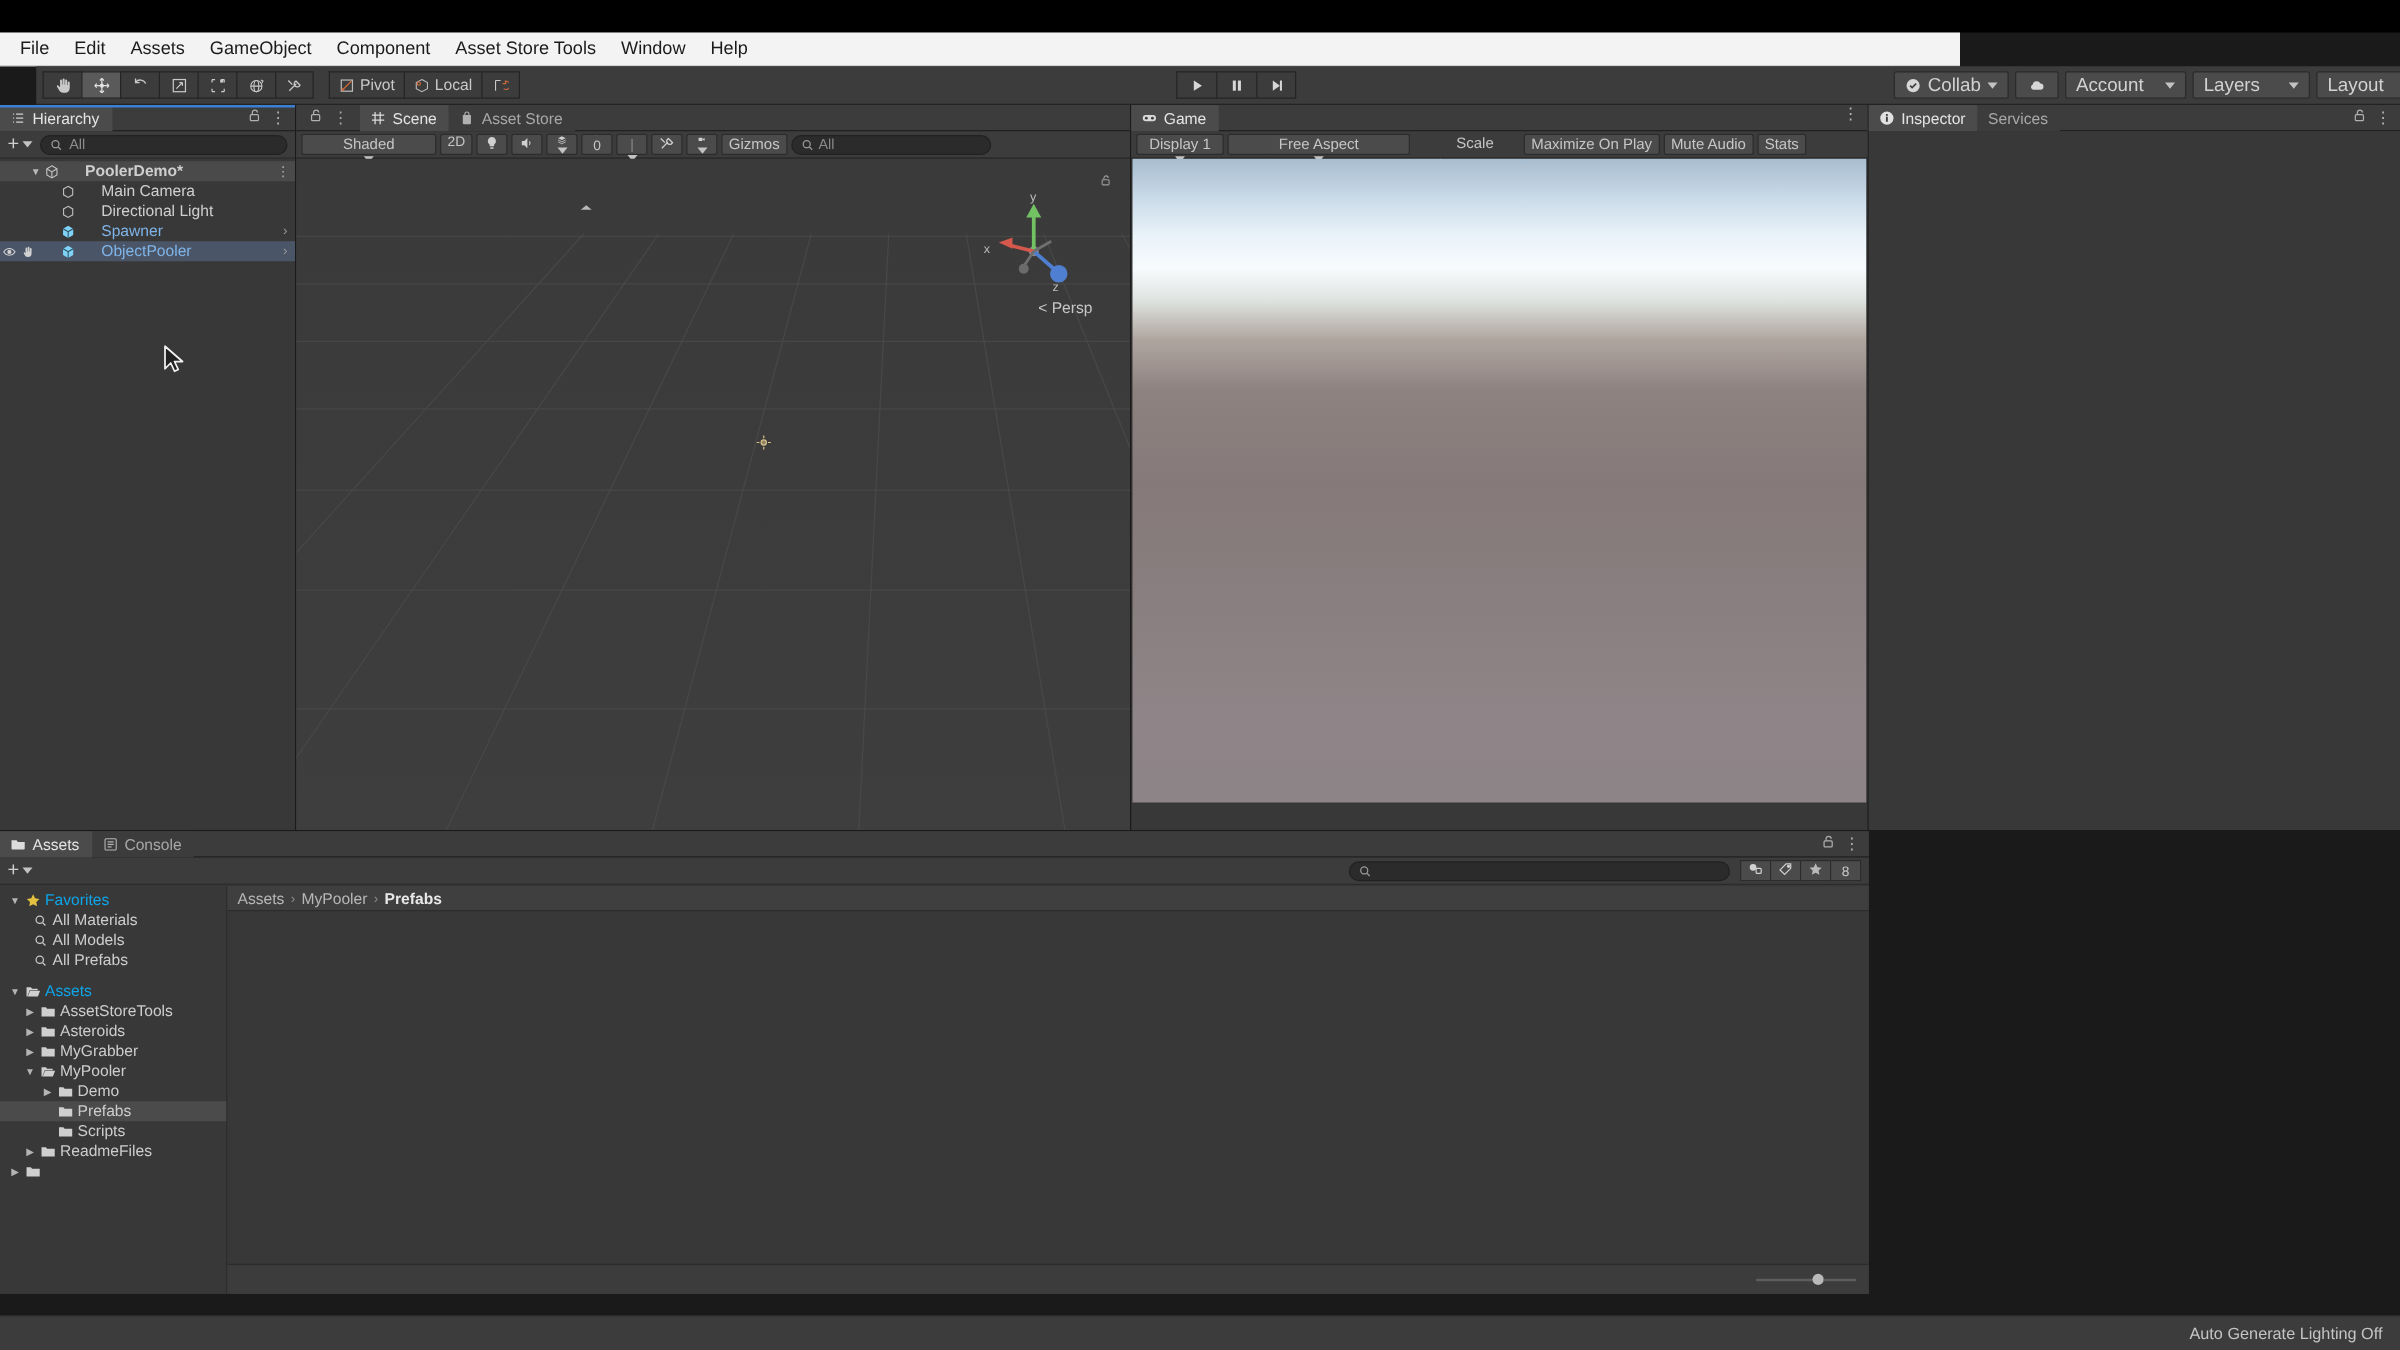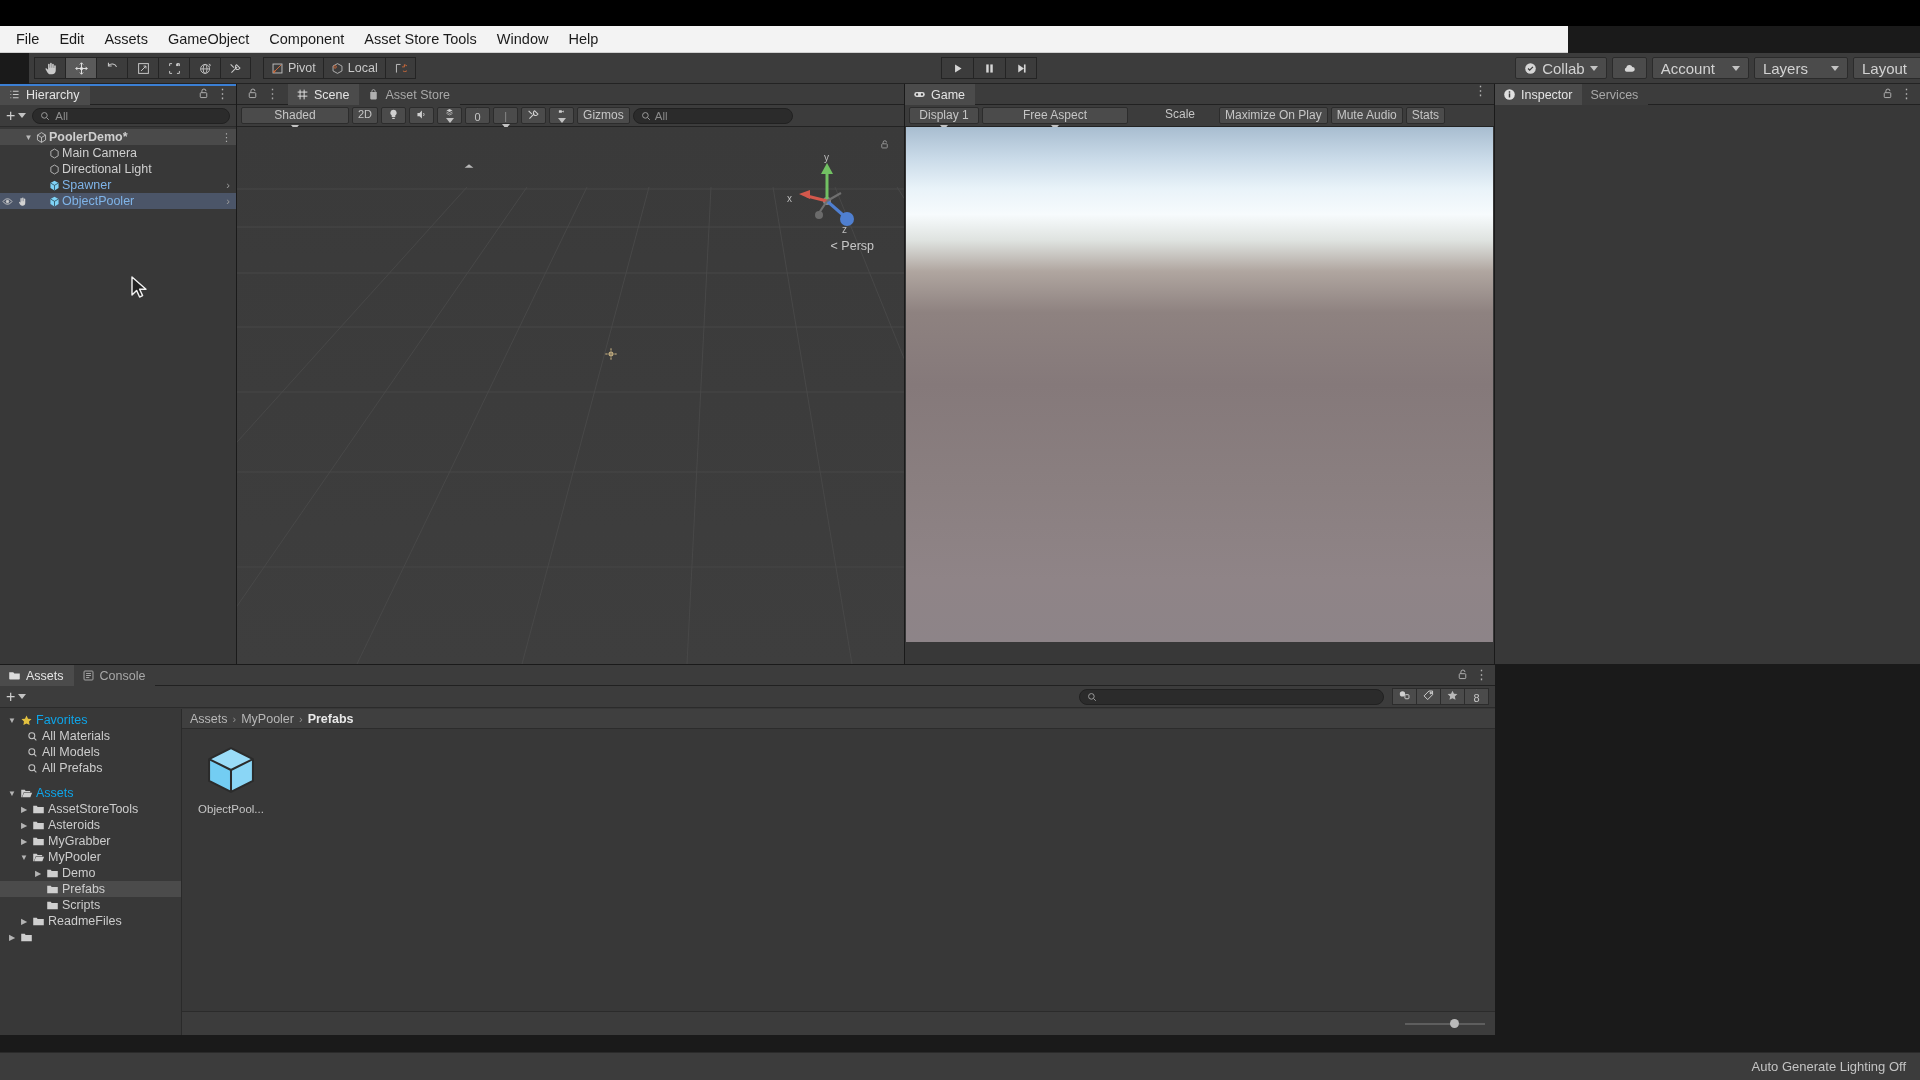--- a/index.html
+++ b/index.html
@@ -122,21 +122,21 @@
     height: 16px; display: flex; align-items: center; font-size: 12.5px;
     color: #cfcfcf; position: relative; padding-right: 4px;
   }
   .h-row.sel { background: #4a4a4a; }
   .h-row.selblue { background: #4b5568; }
   .h-row .ind { display: inline-block; }
   .h-row .tri {
     width: 13px; display: flex; align-items: center; justify-content: center;
     color: #b9b9b9; font-size: 8px;
   }
-  .h-row .name { margin-left: 1px; white-space: nowrap; }
+  .h-row .name { margin-left: 20px; white-space: nowrap; }
   .h-row .name.blue { color: #7fb4e8; }
   .h-row .rowdots { margin-left: auto; color: #b0b0b0; font-size: 11px; }
   .h-row .chev { margin-left: auto; color: #9a9a9a; font-size: 11px; padding-right: 2px; }
   .eyecol { position: absolute; left: 2px; display: flex; gap: 4px; align-items: center; color: #bfbfbf; }
 
   
   #sceneview { left: 237px; top: 84px; width: 667px; height: 580px; }
   .scene-canvas {
     position: absolute; top: 43px; left: 0; right: 0; bottom: 0;
     background: #393939;
@@ -915,33 +915,20 @@
 
       <div class="proj-right">
         <div class="breadcrumb">
           <span class="crumb">Assets</span>
           <span class="sep">›</span>
           <span class="crumb">MyPooler</span>
           <span class="sep">›</span>
           <span class="crumb last">Prefabs</span>
         </div>
 
-        <div class="assetgrid">
-          <div class="asset-item">
-            <svg width="54" height="54" viewBox="0 0 64 64">
-              <path d="M32 6 L58 20 V44 L32 58 L6 44 V20 Z" fill="none"></path>
-              <path d="M32 6 L58 19 L32 32 L6 19 Z" fill="#9adcf8"></path>
-              <path d="M6 19 L32 32 V58 L6 45 Z" fill="#73cdf3"></path>
-              <path d="M58 19 L32 32 V58 L58 45 Z" fill="#8ad6f6"></path>
-              <path d="M32 6 L58 19 V45 L32 58 L6 45 V19 Z" fill="none" stroke="#2b2b2b" stroke-width="2.4" stroke-linejoin="round"></path>
-              <path d="M6 19 L32 32 L58 19 M32 32 V58" fill="none" stroke="#2b2b2b" stroke-width="2.4" stroke-linejoin="round"></path>
-            </svg>
-            <span class="asset-label">ObjectPool...</span>
-          </div>
-        </div>
 
         <div class="proj-footer">
           <span class="slider">
             <span class="track" style="width:46px"></span>
             <span class="knob"></span>
             <span class="track" style="width:26px"></span>
           </span>
         </div>
       </div>
     </div>

